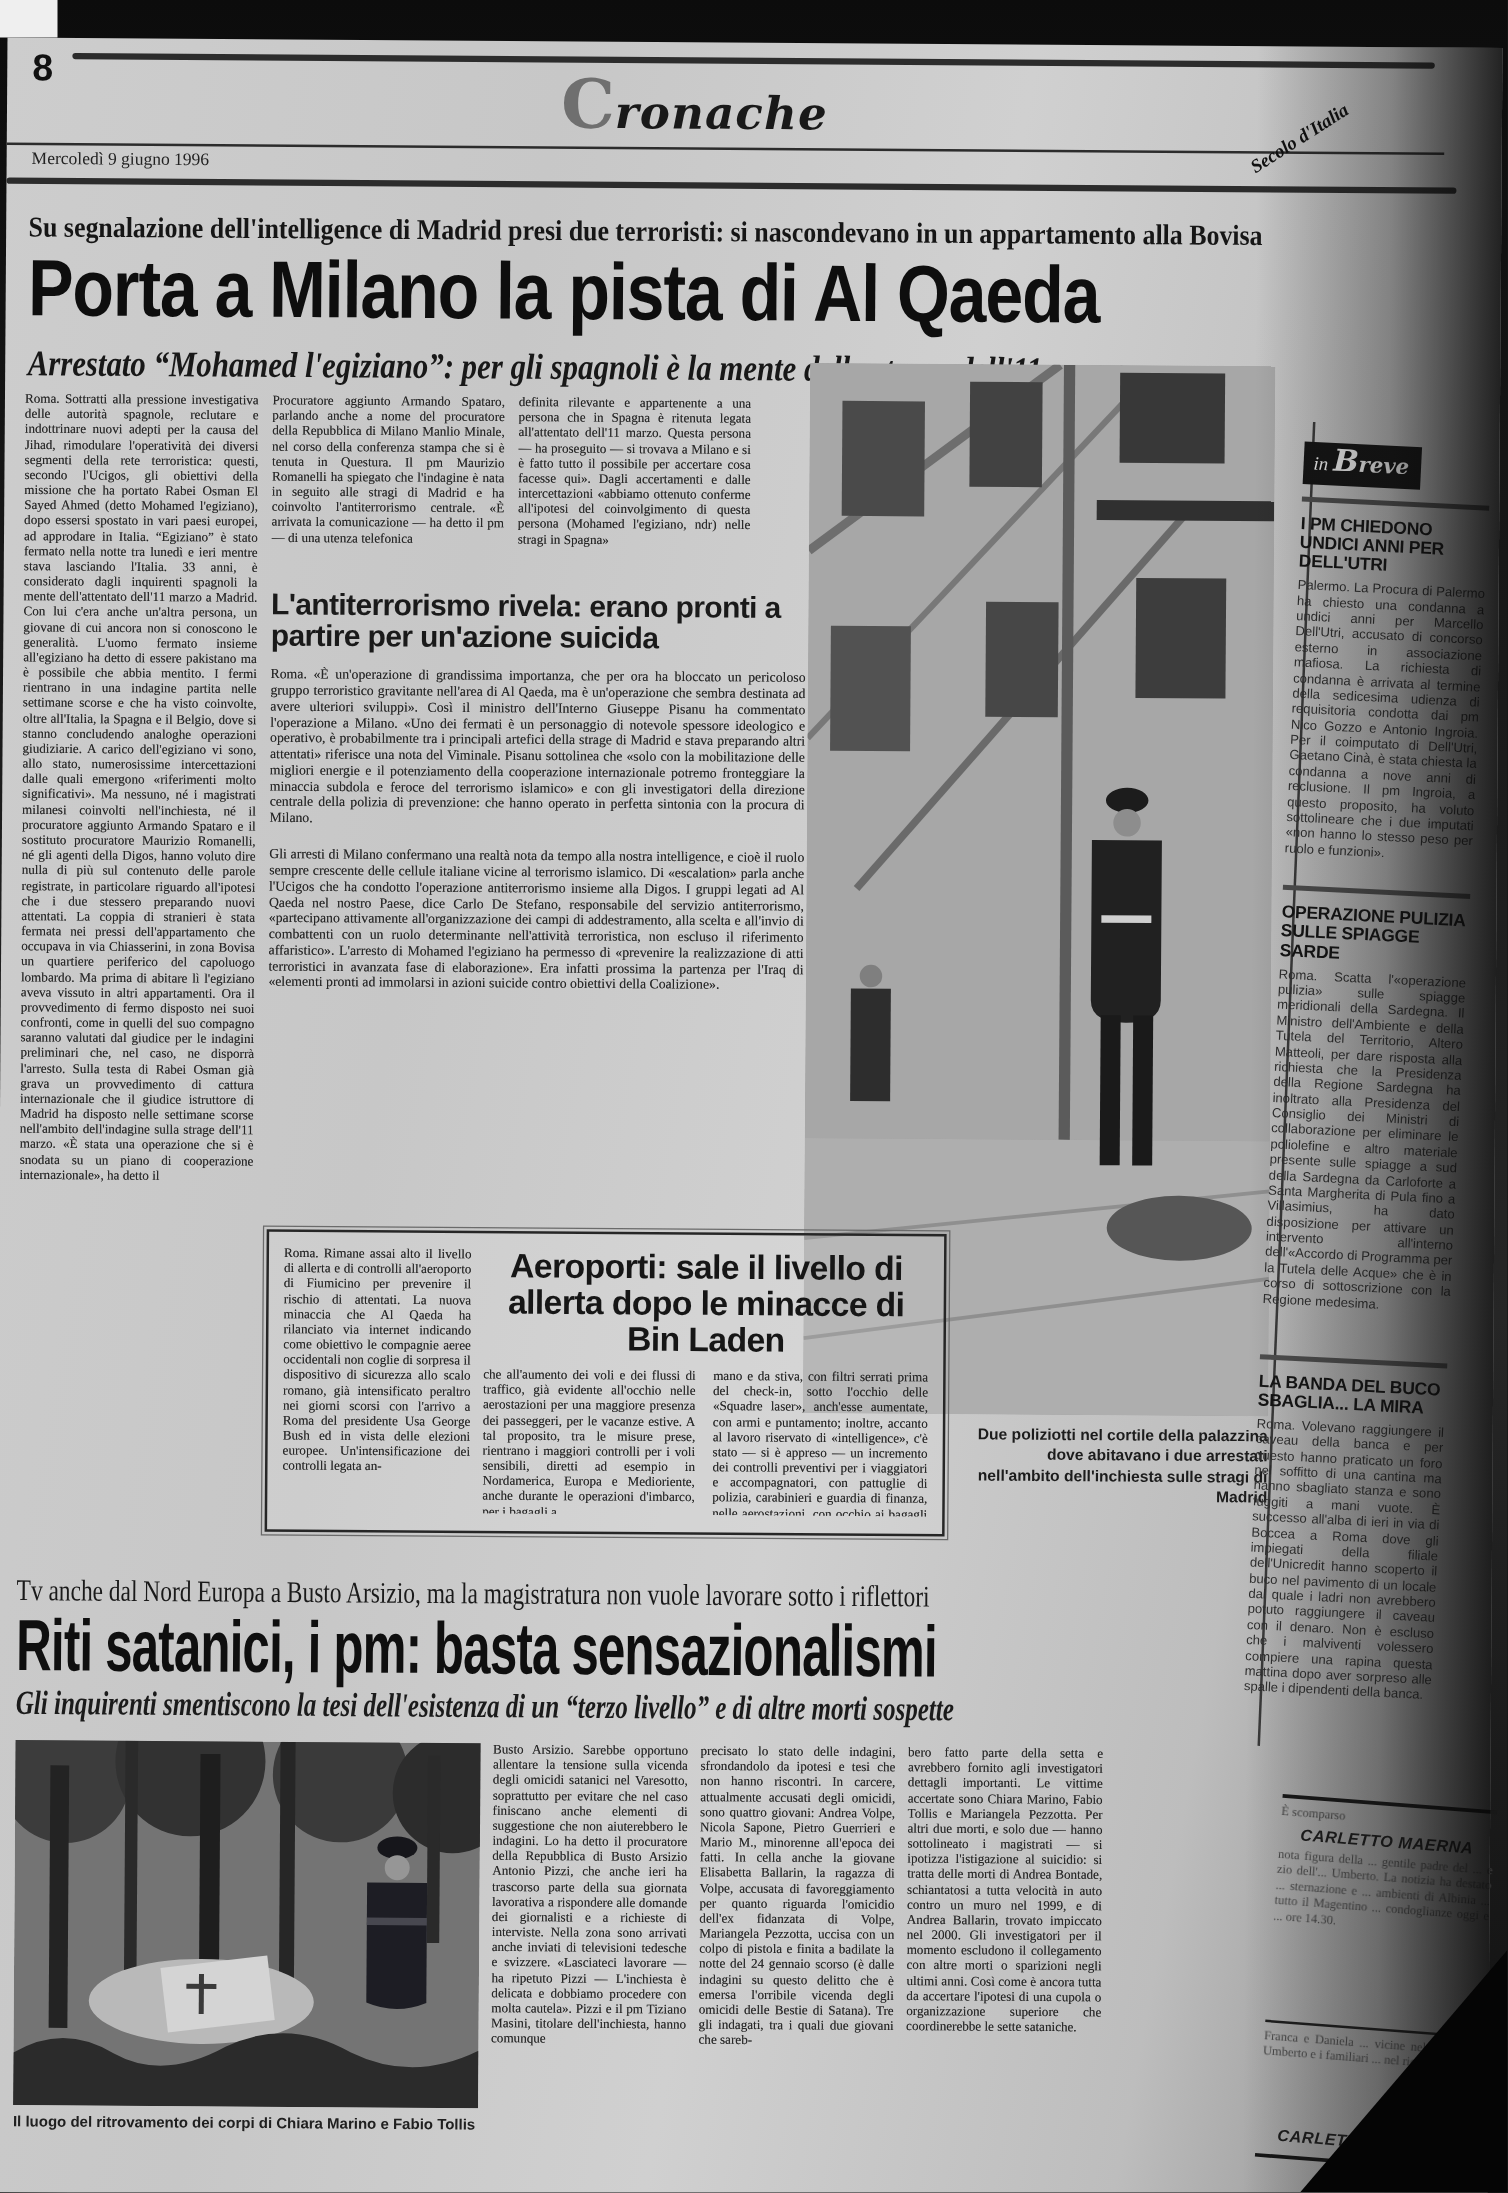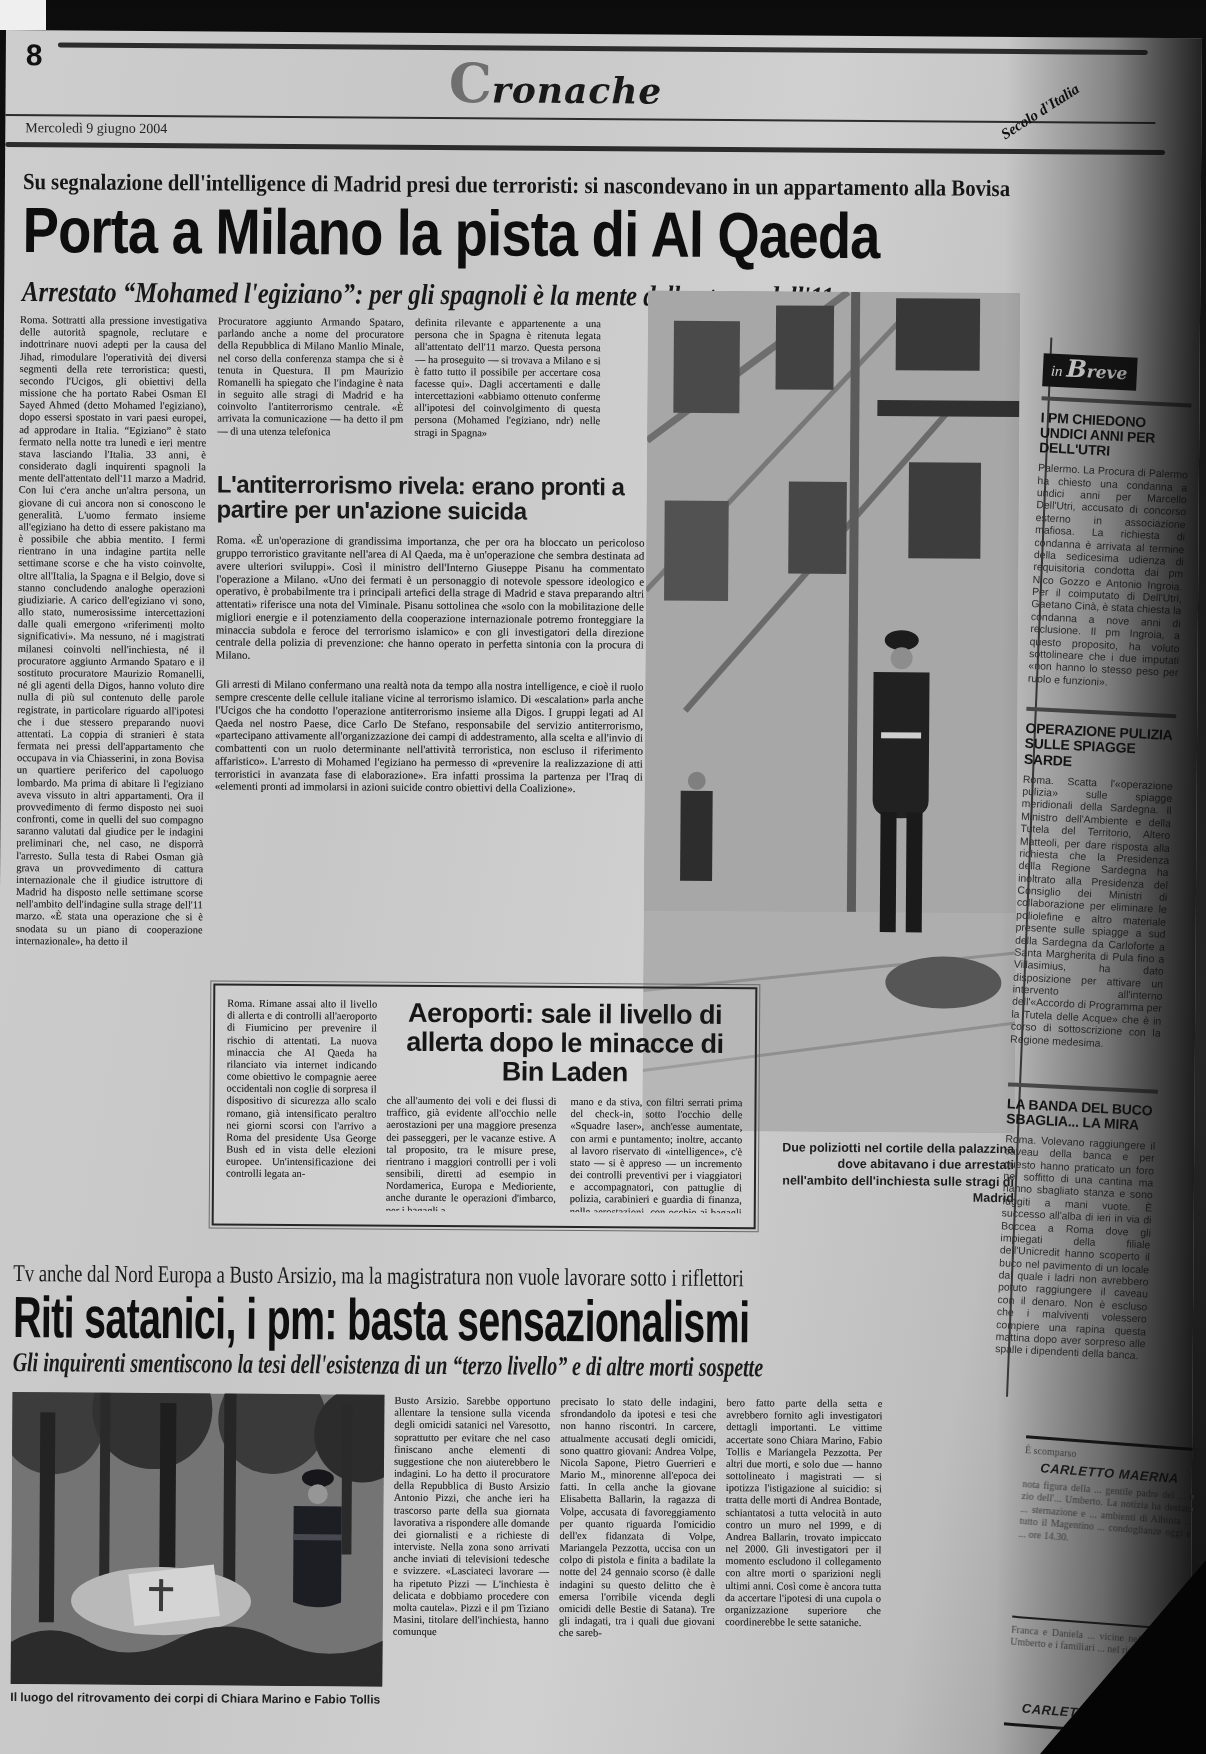--- a/index.html
+++ b/index.html
@@ -54,21 +54,21 @@
   <div class="corner-white"></div>
 
   <div class="page">
 
     <div class="abs rule" style="left:52px;top:12px;width:1090px;height:5px;border-radius:3px;"></div>
     <div class="abs pageno" style="left:20px;top:10px;">8</div>
     <div class="abs" style="left:0;top:26px;width:1100px;text-align:center;">
       <span class="section-c">C</span><span class="section-rest">ronache</span>
     </div>
     <div class="abs rule" style="left:0;top:84px;width:1150px;height:2px;"></div>
-    <div class="abs dateline" style="left:20px;top:90px;">Mercoledì 9 giugno 2004</div>
+    <div class="abs dateline" style="left:20px;top:90px;">Mercoledì 9 giugno 1996</div>
     <div class="abs masthead" style="left:990px;top:66px;">Secolo d'Italia</div>
     <div class="abs rule" style="left:0;top:112px;width:1160px;height:5px;border-radius:3px;"></div>
 
     <div class="abs" style="left:18px;top:138px;">
       <span class="kicker cx" style="transform:scaleX(.9);">Su segnalazione dell'intelligence di Madrid presi due terroristi: si nascondevano in un appartamento alla Bovisa</span>
     </div>
     <div class="abs" style="left:18px;top:168px;">
       <span class="lead-head cx" style="transform:scaleX(.85);">Porta a Milano la pista di Al Qaeda</span>
     </div>
     <div class="abs" style="left:18px;top:246px;">

